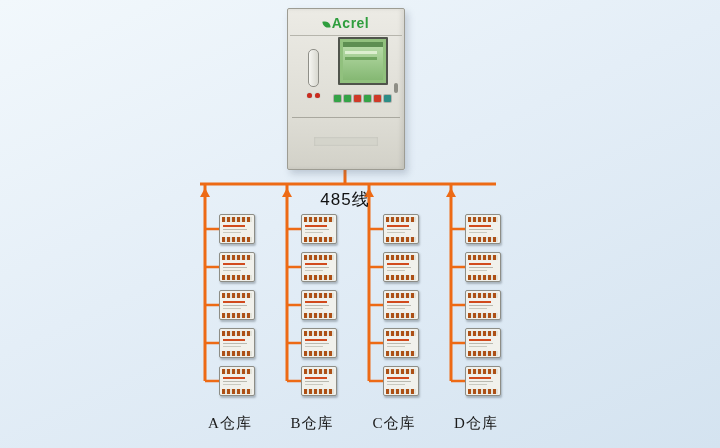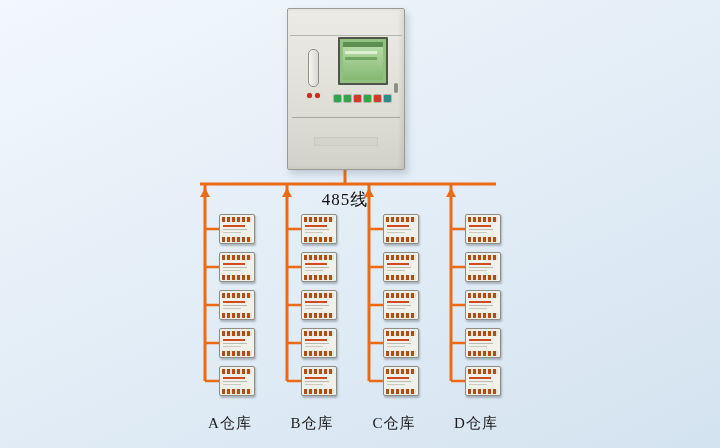--- a/index.html
+++ b/index.html
@@ -60,21 +60,21 @@
       repeating-linear-gradient(90deg,#ad5016 0 3px,#e3e3da 3px 5px),
       linear-gradient(#d14a1d,#d14a1d),
       linear-gradient(#b9b9b0,#b9b9b0),
       linear-gradient(#c9c9c0,#c9c9c0);
     background-size:30px 5px,30px 5px,22px 2px,24px 1px,18px 1px;
     background-position:2px 2px,2px 22px,3px 10px,3px 14px,3px 17px;
     background-repeat:no-repeat;
   }
   
   .bus-label{position:absolute;left:345px;top:188px;transform:translateX(-50%);
-    font-family:Liberation Serif, serif;font-size:17px;color:#111;letter-spacing:1px;}
+    font-family:Liberation Sans, sans-serif;font-size:17px;color:#111;letter-spacing:1px;}
   .wh-label{position:absolute;top:414px;transform:translateX(-50%);
     font-family:Liberation Serif, serif;font-size:15px;color:#1b1b1b;letter-spacing:1px;}
 </style>
 </head>
 <body>
 
 <div class="stage">
 
   <svg class="wiring" width="720" height="448" viewBox="0 0 720 448">
     <path d="M345 164V185" fill="none" stroke-width="3" stroke="#ed6a15"></path>
@@ -82,20 +82,23 @@
     <path d="M205 184V381M287 184V381M369 184V381M451 184V381" fill="none" stroke-width="3" stroke="#ed6a15"></path>
     <path d="M205 229h14M205 267h14M205 305h14M205 343h14M205 381h14M287 229h14M287 267h14M287 305h14M287 343h14M287 381h14M369 229h14M369 267h14M369 305h14M369 343h14M369 381h14M451 229h14M451 267h14M451 305h14M451 343h14M451 381h14" fill="none" stroke-width="2.5" stroke="#ed6a15"></path>
     <polygon points="200,197 210,197 205,188" fill="#ed6a15"></polygon>
     <polygon points="282,197 292,197 287,188" fill="#ed6a15"></polygon>
     <polygon points="364,197 374,197 369,188" fill="#ed6a15"></polygon>
     <polygon points="446,197 456,197 451,188" fill="#ed6a15"></polygon>
   </svg>
 
   <div class="cabinet">
     <div class="cab-top-seam"></div>
+    <div class="brand">
+      <span class="brand-leaf"></span><span>Acrel</span>
+    </div>
     <div class="thermo"></div>
     <div class="lcd">
       <div class="lcd-screen"></div>
     </div>
     <div class="dot d1"></div>
     <div class="dot d2"></div>
     <div class="btn-row">
       <span class="btn"></span>
       <span class="btn"></span>
       <span class="btn"></span>

